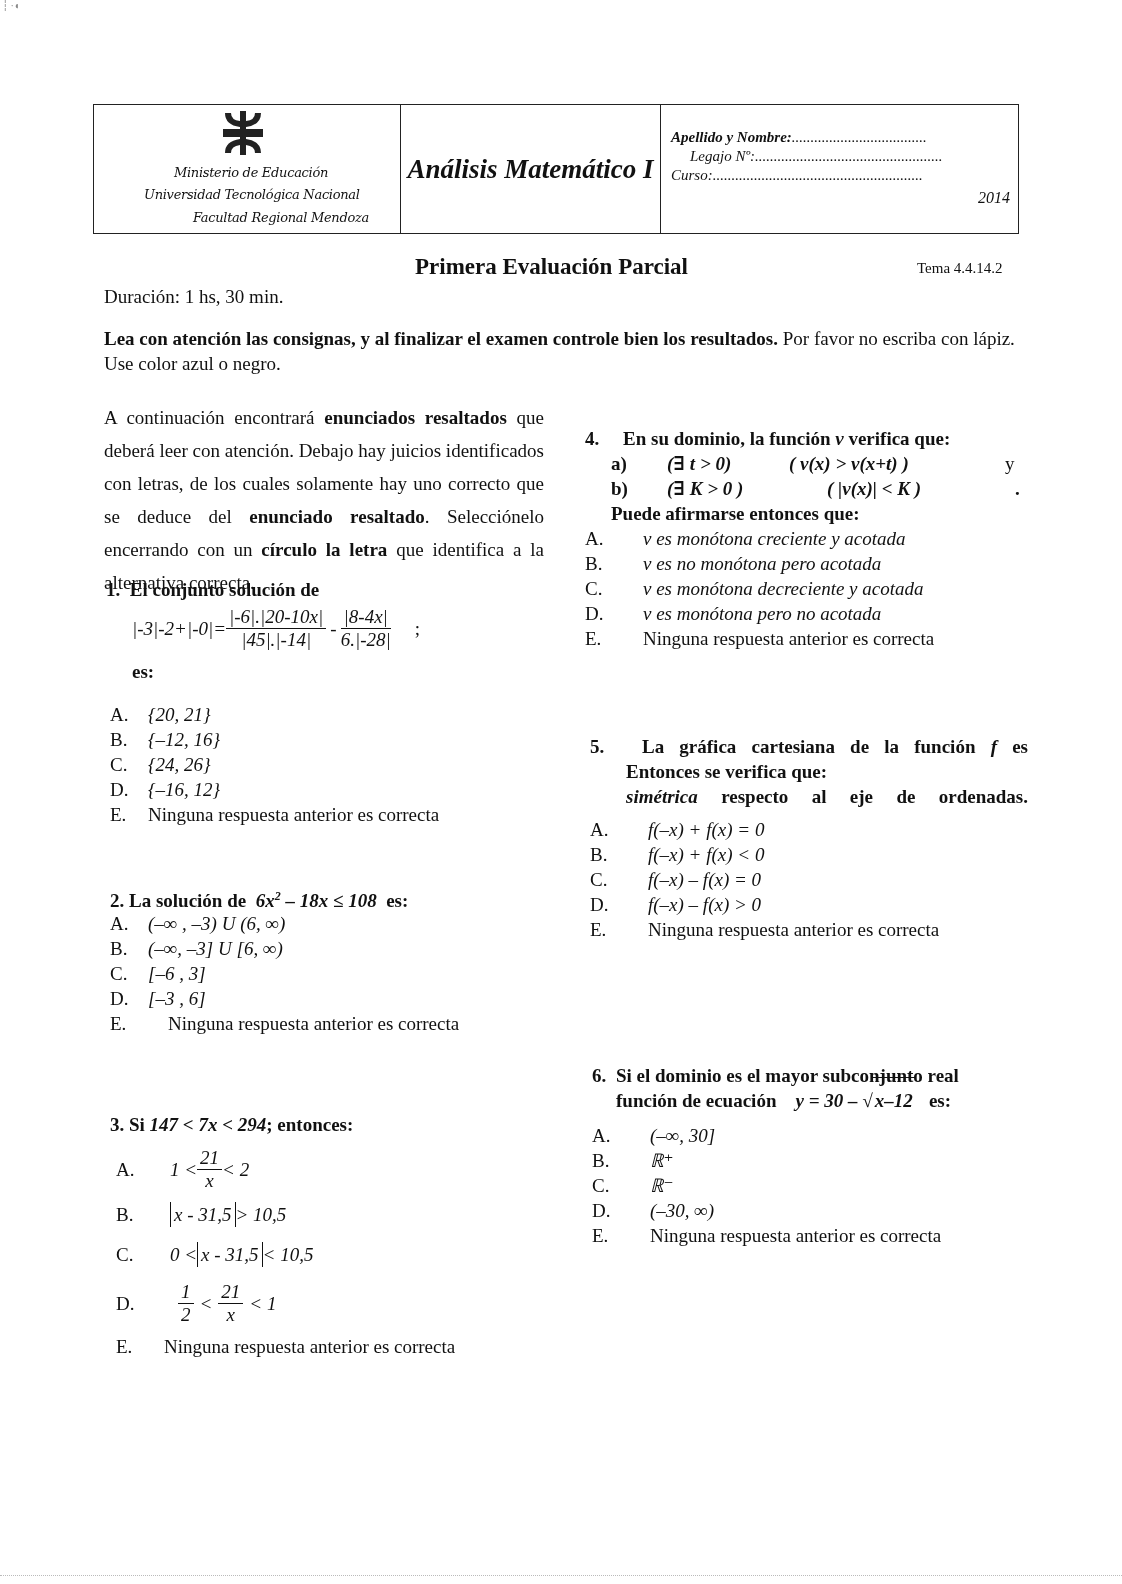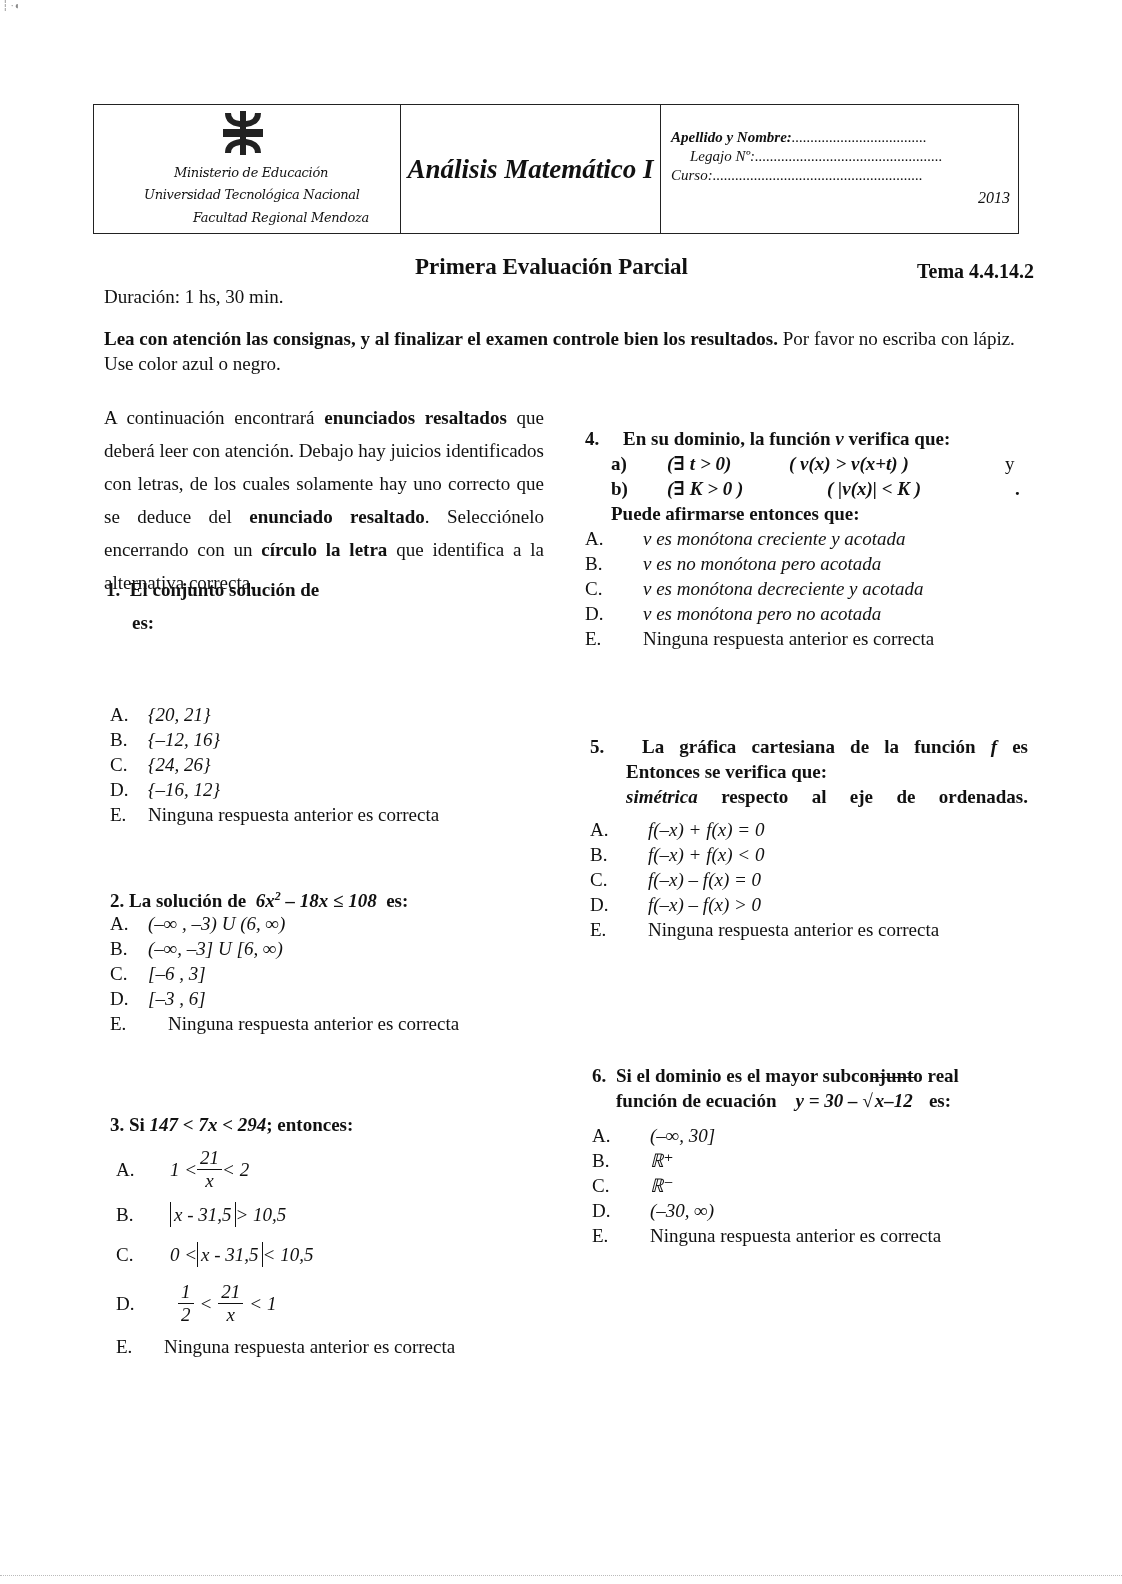--- a/index.html
+++ b/index.html
@@ -18,21 +18,21 @@
   .hdr-title { width: 260px; border-right: 1.5px solid #222; display:flex; align-items:center; justify-content:center; }
   .hdr-fields { flex: 1; position: relative; }
   .logo-mark { position:absolute; left: 127px; top: 6px; width: 44px; height: 44px; }
   .logo-line { position:absolute; font-family: "DejaVu Serif", serif; font-style: italic; font-size: 13px; white-space: nowrap; letter-spacing: -0.3px; }
   .course { font-size: 27px; font-weight: bold; font-style: italic; }
   .field { position:absolute; left: 10px; font-size: 15px; font-style: italic; white-space: nowrap; }
   .field b { font-style: italic; }
   .year { position:absolute; right: 8px; top: 84px; font-size: 16px; font-style: italic; }
 
   .title { left: 415px; top: 254px; font-size: 23px; font-weight: bold; white-space: nowrap; }
-  .tema { left: 917px; top: 260px; font-size: 20px; font-weight: bold; white-space: nowrap; }
+  .tema { left: 917px; top: 260px; font-size: 15px; font-weight: normal; white-space: nowrap; }
   .dur { left: 104px; top: 286px; font-size: 19px; white-space: nowrap; }
   .instr { left: 104px; top: 326px; width: 925px; font-size: 19px; line-height: 25px; }
 
   .intro { left: 104px; top: 401px; width: 440px; font-size: 19px; line-height: 33px; text-align: justify; }
 
   .q { font-size: 19px; line-height: 25px; }
   .qh { font-weight: bold; }
   .opt { display: flex; font-size: 19px; line-height: 25px; white-space: nowrap; }
   .opt .lt { width: 38px; flex: none; }
   .opt .lt.w2 { width: 58px; }
@@ -71,39 +71,52 @@
   <div class="hdr-cell hdr-fields">
     <div class="field" style="top:24px;">
       <b>Apellido y Nombre:</b><span>....................................</span>
     </div>
     <div class="field" style="top:43px;margin-left:19px;">
       <span>Legajo Nº:</span><span>..................................................</span>
     </div>
     <div class="field" style="top:62px;">
       <span>Curso:</span><span>........................................................</span>
     </div>
-    <div class="year">2013</div>
+    <div class="year">2014</div>
   </div>
 </div>
 
 <div class="abs title">Primera Evaluación Parcial</div>
 <div class="abs tema">Tema 4.4.14.2</div>
 <div class="abs dur">Duración: 1 hs, 30 min.</div>
 <div class="abs instr">
   <b>Lea con atención las consignas, y al finalizar el examen controle bien los resultados.</b><span> Por favor no escriba con lápiz. Use color azul o negro.</span>
 </div>
 
 <div class="abs intro">
   <span>A continuación encontrará </span><b>enunciados resaltados</b><span> que deberá leer con atención. Debajo hay juicios identificados con letras, de los cuales solamente hay uno correcto que se deduce del </span><b>enunciado resaltado</b><span>. Selecciónelo encerrando con un </span><b>círculo la letra</b><span> que identifica a la alternativa correcta.</span>
 </div>
 
 <div class="abs q" style="left:106px;top:577px;width:440px;">
   <div class="qh">
     <span>1.</span>&nbsp; <span>El conjunto solución de</span>
   </div>
+  <div style="margin-left:26px;margin-top:4px;display:flex;align-items:center;font-style:italic;font-size:19px;">
+    <span>|-3|-2+|-0|=</span>
+    <span class="frac">
+        <span class="num">|-6|.|20-10x|</span>
+        <span>|45|.|-14|</span>
+      </span>
+    <span style="margin:0 4px;">-</span>
+    <span class="frac">
+        <span class="num">|8-4x|</span>
+        <span>6.|-28|</span>
+      </span>
+    <span style="margin-left:24px;font-style:normal;">;</span>
+  </div>
   <div class="qh" style="margin-left:26px;margin-top:8px;">es:</div>
 </div>
 <div class="abs" style="left:110px;top:702px;">
   <div class="opt">
       <span class="lt">A.</span>
       <span class="it">{20,  21}</span>
     </div>
   <div class="opt">
       <span class="lt">B.</span>
       <span class="it">{–12,  16}</span>

